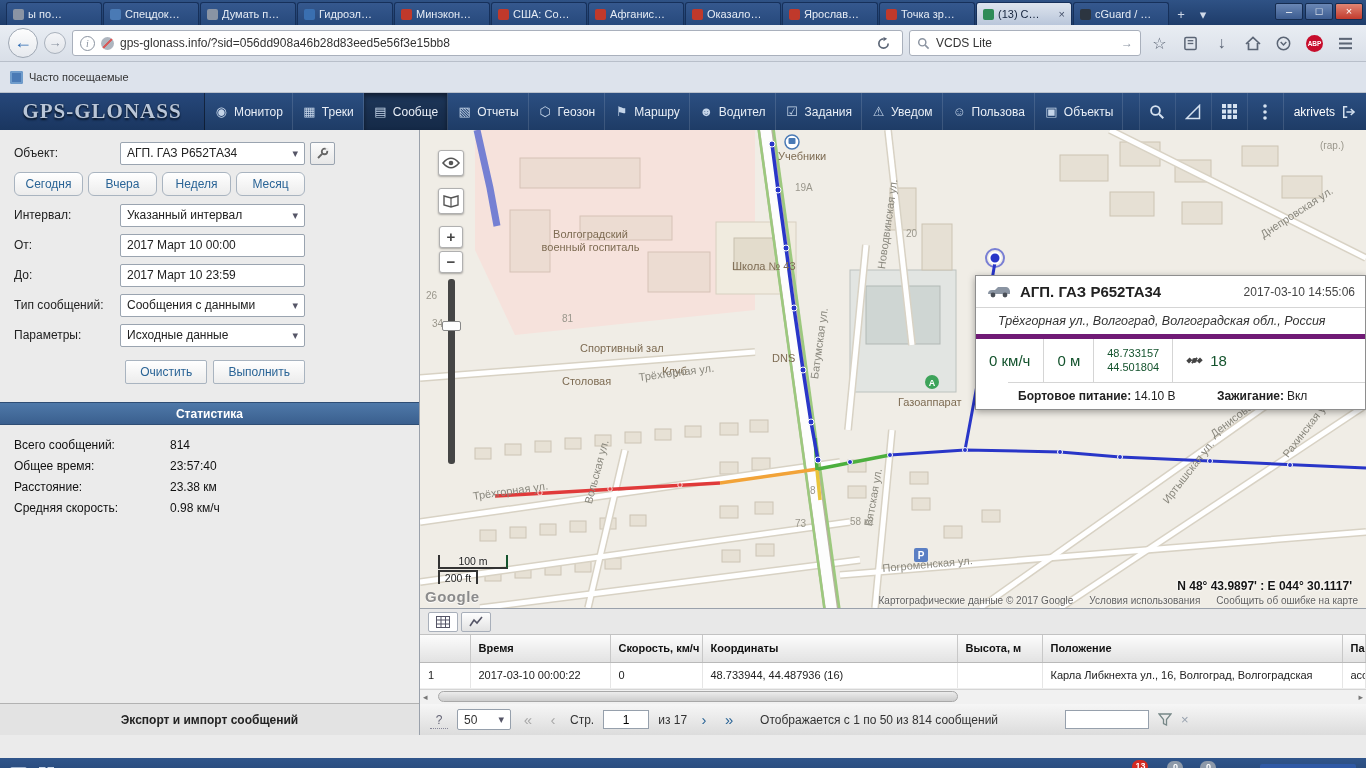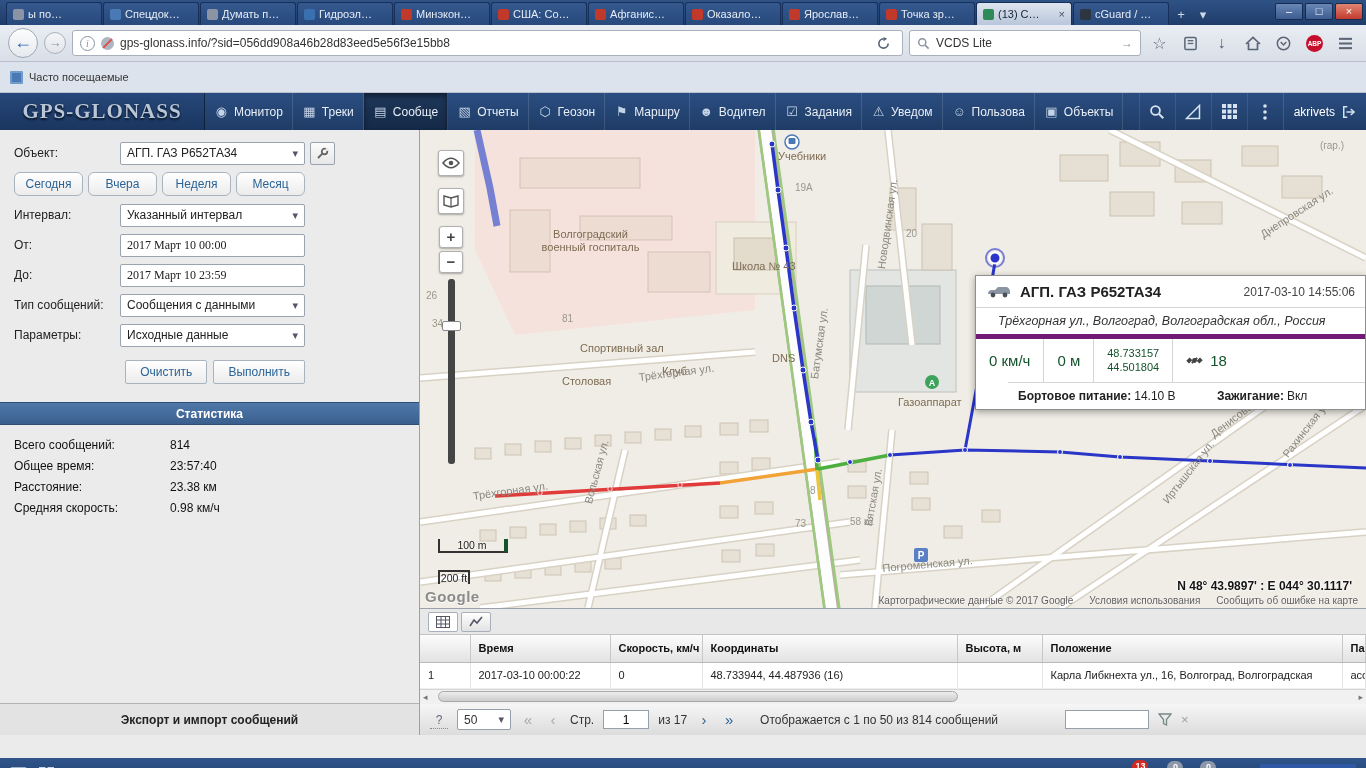--- a/index.html
+++ b/index.html
@@ -52,21 +52,21 @@
 
   
   .content { display:flex; height:605px; }
   .sidebar { width:420px; flex:none; background:#ebebeb; border-right:1px solid #9aa1ab; display:flex; flex-direction:column; }
   .s-row { display:flex; align-items:center; margin:3px 14px; height:24px; }
   .s-row.first { margin-top:11px; }
   .s-label { width:106px; font-size:12px; color:#222; flex:none; }
   .ctl { height:23px; background:#fff; border:1px solid #9aa4b0; border-radius:2px; font-size:12px; color:#222; }
   .sel { width:185px; display:flex; align-items:center; justify-content:space-between; padding:0 6px; }
   .sel .arr { color:#556; font-size:11px; }
-  input.ctl { width:185px; padding:0 6px; font-family:Liberation Serif, serif; outline:none; }
+  input.ctl { width:185px; padding:0 6px; font-family:Liberation Sans, sans-serif; outline:none; }
   .wrench-btn { width:25px; height:23px; margin-left:5px; background:linear-gradient(#fcfcfc,#e7e7e7); border:1px solid #9aa4b0; border-radius:2px; display:flex; align-items:center; justify-content:center; }
   .quick-row { display:flex; gap:5px; margin:4px 14px; width:291px; }
   .quick-btn { flex:1; height:24px; background:linear-gradient(#ffffff,#ececec); border:1px solid #a9b4c0; border-radius:6px; color:#2a6496; font-size:12px; font-family:inherit; }
   .actions-row { display:flex; justify-content:flex-end; gap:6px; margin:10px 14px 6px; width:291px; }
   .action-btn { height:24px; padding:0 14px; background:linear-gradient(#fff,#ececec); border:1px solid #a9b4c0; border-radius:2px; color:#2a6496; font-size:12px; font-family:inherit; }
   .stats-header { margin-top:12px; height:23px; background:linear-gradient(#4f79a9,#3a5f8e); color:#fff; font-weight:bold; font-size:12px; text-align:center; line-height:23px; border-top:1px solid #2e4d74; border-bottom:1px solid #2e4d74; }
   .stats { padding:9px 14px; }
   .stat-row { display:flex; height:21px; font-size:12px; color:#111; align-items:center; }
   .stat-label { width:156px; flex:none; }
   .export-bar { margin-top:auto; height:32px; border-top:1px solid #b2b2b2; background:#e3e3e3; font-weight:bold; font-size:12px; color:#222; display:flex; align-items:center; justify-content:center; }
@@ -91,22 +91,22 @@
   .popup-time { font-size:12px; color:#444; }
   .popup-address { border-top:1px solid #d5d5d5; border-bottom:5px solid #701a75; padding:6px 22px; color:#333; font-size:12.5px;font-style:italic; }
   .popup-data { display:flex; align-items:stretch; }
   .pd-cell { padding:7px 13px; border-right:1px solid #d5d5d5; font-size:15px; color:#14532d; display:flex; align-items:center; gap:7px; }
   .pd-cell.coords { flex-direction:column; align-items:flex-start; justify-content:center; font-size:11px; line-height:1.3; gap:0; }
   .pd-cell.sat { border-right:none; }
   .popup-foot { border-top:1px solid #d5d5d5; padding:6px 10px; font-size:12px; color:#222;margin-left:32px; }
   .popup-foot b { margin-right:3px; }
   .popup-foot .gap { display:inline-block; width:38px; }
   .scale { position:absolute; left:18px; bottom:24px; font-size:10.5px; color:#1d1d1d; text-shadow:0 0 2px #fff; }
-  .sc-m { border-left:2px solid #333; border-right:4px solid #14532d; border-bottom:2px solid #333; width:70px; text-align:center; height:14px; }
-  .sc-ft { border-left:2px solid #333; border-right:2px solid #333; border-top:2px solid #333; width:32px; text-align:center; height:14px; margin-top:17px; }
+  .sc-m { border-left:2px solid #333; border-right:2px solid #14532d; border-bottom:2px solid #333; width:70px; text-align:center; height:14px; }
+  .sc-ft { border-left:2px solid #333; border-right:2px solid #333; border-top:2px solid #333; width:40px; text-align:center; height:14px; margin-top:1px; }
   .glogo { position:absolute; left:5px; bottom:3px; font-size:15px; font-weight:bold; color:#8b8b8b; text-shadow:0 1px 1px #fff; letter-spacing:.5px; }
   .mapcoords { position:absolute; right:14px; bottom:15px; font-size:12px; font-weight:bold; color:#151515; text-shadow:0 0 3px #fff,0 0 3px #fff; }
   .attrib { position:absolute; right:8px; bottom:2px; font-size:10px; color:#5f5f5f; display:flex; gap:16px; text-shadow:0 0 2px #fff; }
 
   
   .gridpanel { height:95px; border-top:1px solid #9aa1ab; background:#fff; }
   .gridtabs { height:26px; background:#e8e8e8; border-bottom:1px solid #c2c2c2; display:flex; align-items:center; padding:0 8px; gap:3px; }
   .gtab { width:30px; height:20px; border:1px solid #a8afba; background:linear-gradient(#fefefe,#e2e2e2); border-radius:2px; display:flex; align-items:center; justify-content:center; color:#556; }
   .gtab.active { background:#fff; }
   table.grid { width:100%; border-collapse:collapse; table-layout:fixed; }

